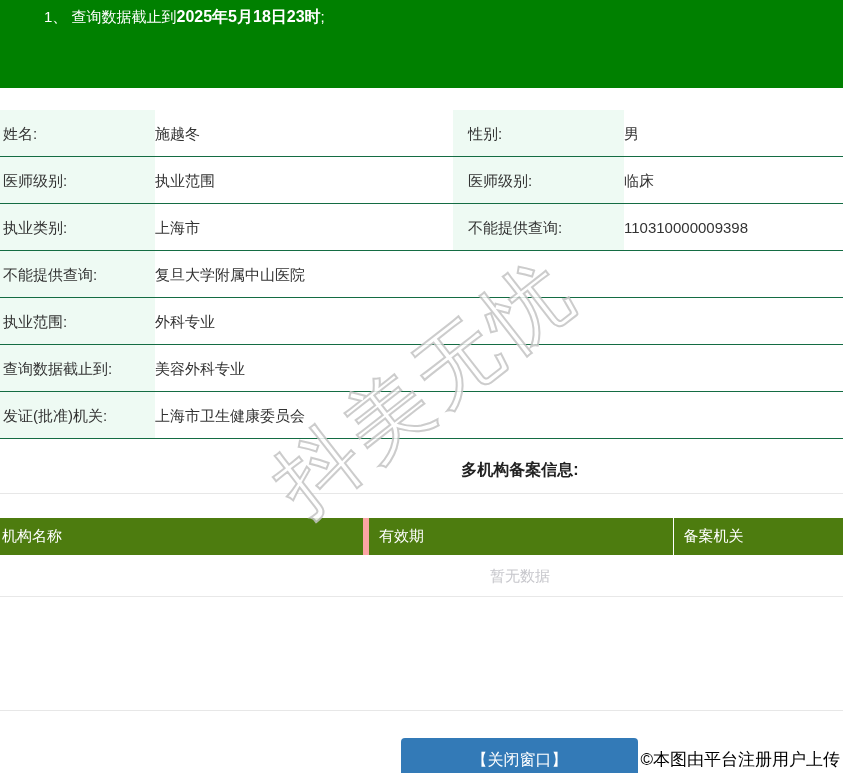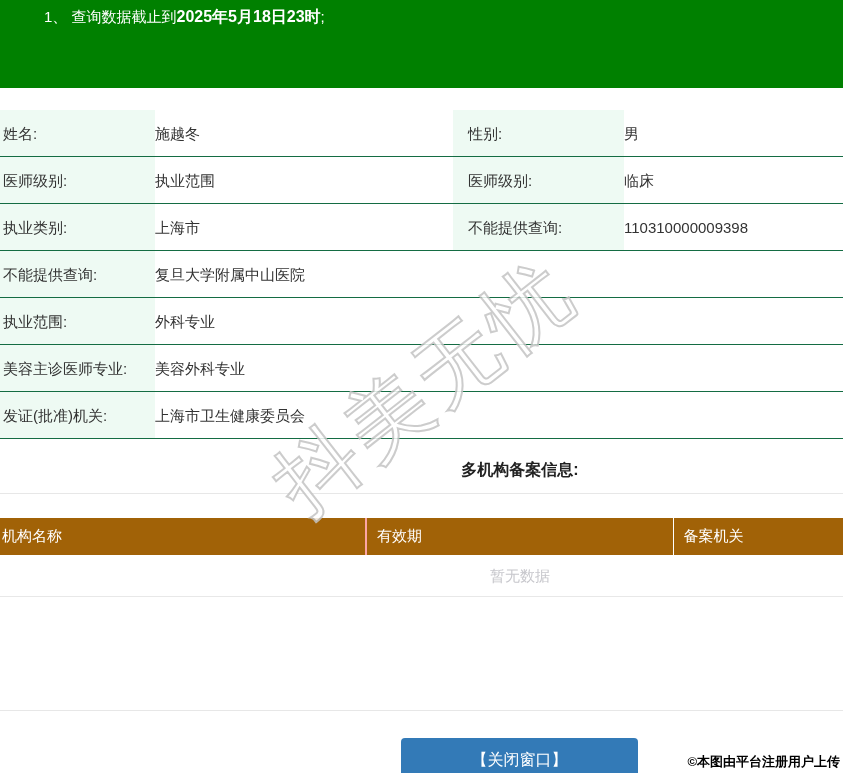--- a/index.html
+++ b/index.html
@@ -28,40 +28,40 @@
   td.lbl.r{width:171px;padding-left:15px;padding-right:8px;box-sizing:border-box;}
   td.val2{padding-left:11px;box-sizing:border-box;}
   
   .section-title{
     margin-top:21px;width:1040px;text-align:center;
     font-weight:bold;font-size:16px;color:#222;line-height:19px;
   }
   hr.sep{border:none;border-top:1px solid #e7e7e7;margin:14px 0 0 0;width:1040px;}
   table.filing{border-collapse:collapse;table-layout:fixed;width:1040px;margin-top:24px;}
   table.filing th{
-    background:#a16207;color:#fff;font-weight:normal;font-size:15px;text-align:left;
+    background:#4d7c0f;color:#fff;font-weight:normal;font-size:15px;text-align:left;
     height:37px;box-sizing:border-box;padding:0 0 0 10px;
   }
   table.filing th.c1{width:366px;padding-left:2px;}
-  table.filing th.c2{width:307px;border-left:2px solid #fca5a5;}
+  table.filing th.c2{width:307px;border-left:6px solid #fca5a5;}
   table.filing th.c3{width:367px;border-left:1px solid #fff;}
   table.filing td.empty{
     text-align:center;color:#c7c7cc;font-size:15px;
     padding:12px 0 10px 0;border-bottom:1px solid #e8e8e8;
   }
   hr.sep2{border:none;border-top:1px solid #e7e7e7;margin:113px 0 0 0;width:1040px;}
   
   .close-btn{
     position:absolute;left:401px;top:738px;width:237px;height:42px;
     background:#337ab7;color:#fff;border:none;border-radius:4px;
     font-size:16px;font-family:inherit;cursor:pointer;line-height:42px;text-align:center;
   }
   
   .copyright{
-    position:absolute;right:3px;bottom:2px;font-size:13px;font-weight:bold;color:#000;
+    position:absolute;right:3px;bottom:2px;font-size:17px;font-weight:normal;color:#000;
     text-shadow:-1px -1px 0 #fff,1px -1px 0 #fff,-1px 1px 0 #fff,1px 1px 0 #fff;
   }
   
   .watermark{
     position:absolute;left:250px;top:343px;width:340px;height:95px;
     text-align:center;line-height:95px;
     transform:rotate(-38deg);pointer-events:none;z-index:5;
     font-size:82px;letter-spacing:6px;color:#fff;
     -webkit-text-stroke:2px #c4c4c4;opacity:.85;white-space:nowrap;
   }
@@ -97,21 +97,21 @@
     </tr>
     <tr>
       <td class="lbl l">不能提供查询:</td>
       <td class="val1" colspan="3">复旦大学附属中山医院</td>
     </tr>
     <tr>
       <td class="lbl l">执业范围:</td>
       <td class="val1" colspan="3">外科专业</td>
     </tr>
     <tr>
-      <td class="lbl l">美容主诊医师专业:</td>
+      <td class="lbl l">查询数据截止到:</td>
       <td class="val1" colspan="3">美容外科专业</td>
     </tr>
     <tr>
       <td class="lbl l">发证(批准)机关:</td>
       <td class="val1" colspan="3">上海市卫生健康委员会</td>
     </tr>
   </tbody>
     </table>
 
   <div class="section-title">多机构备案信息:</div>

